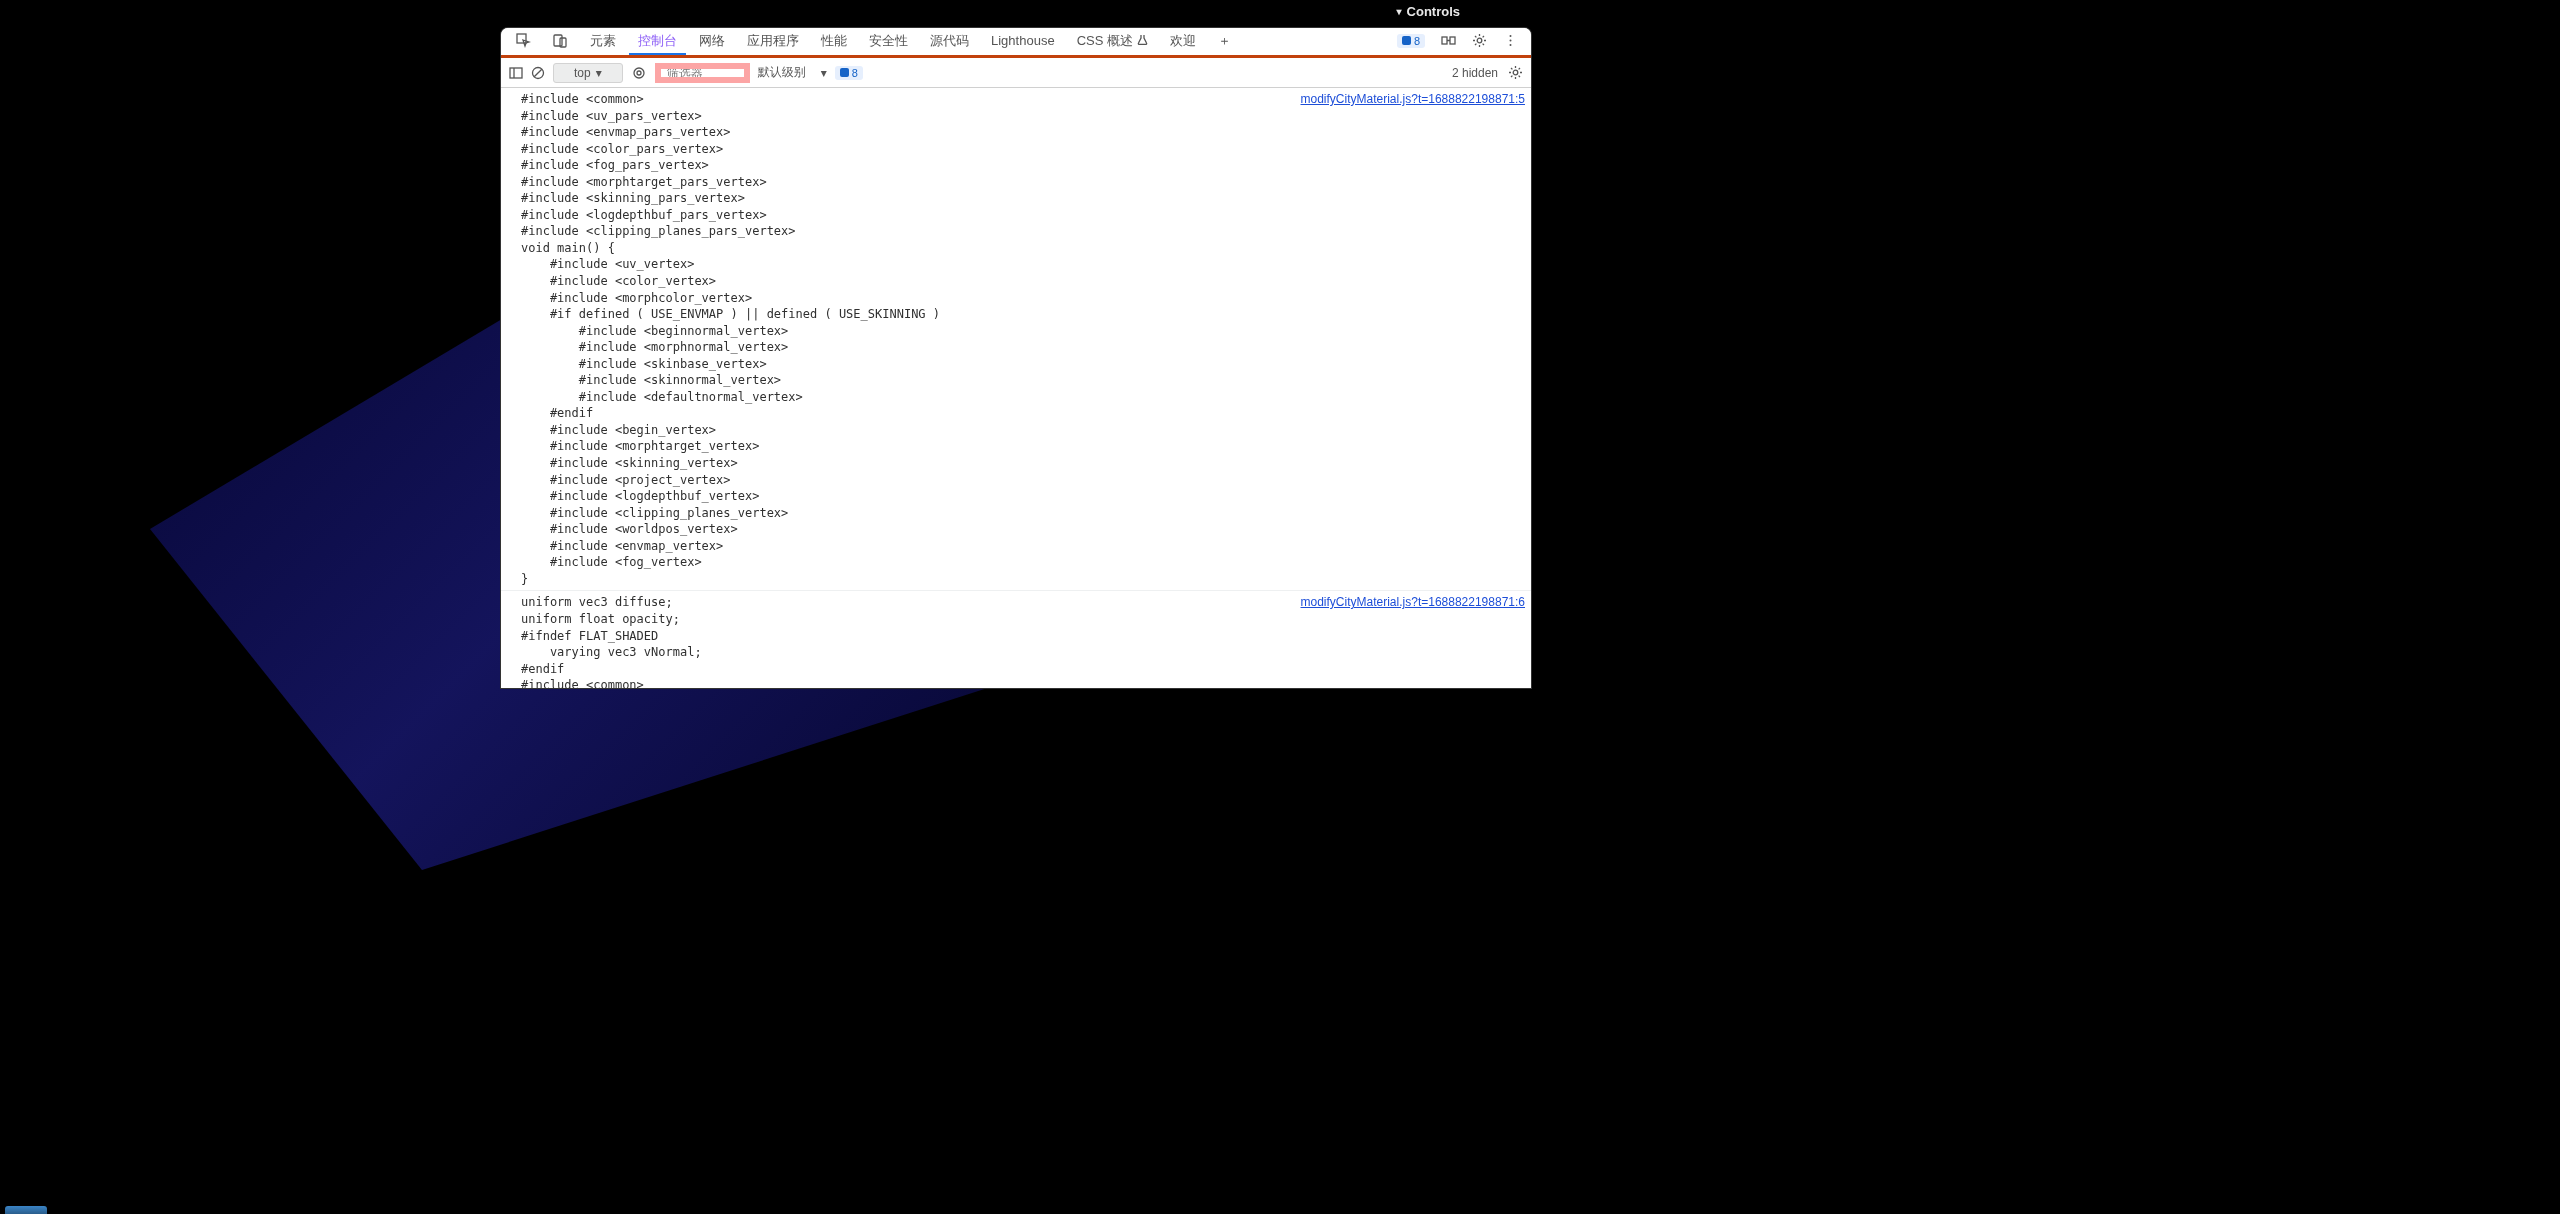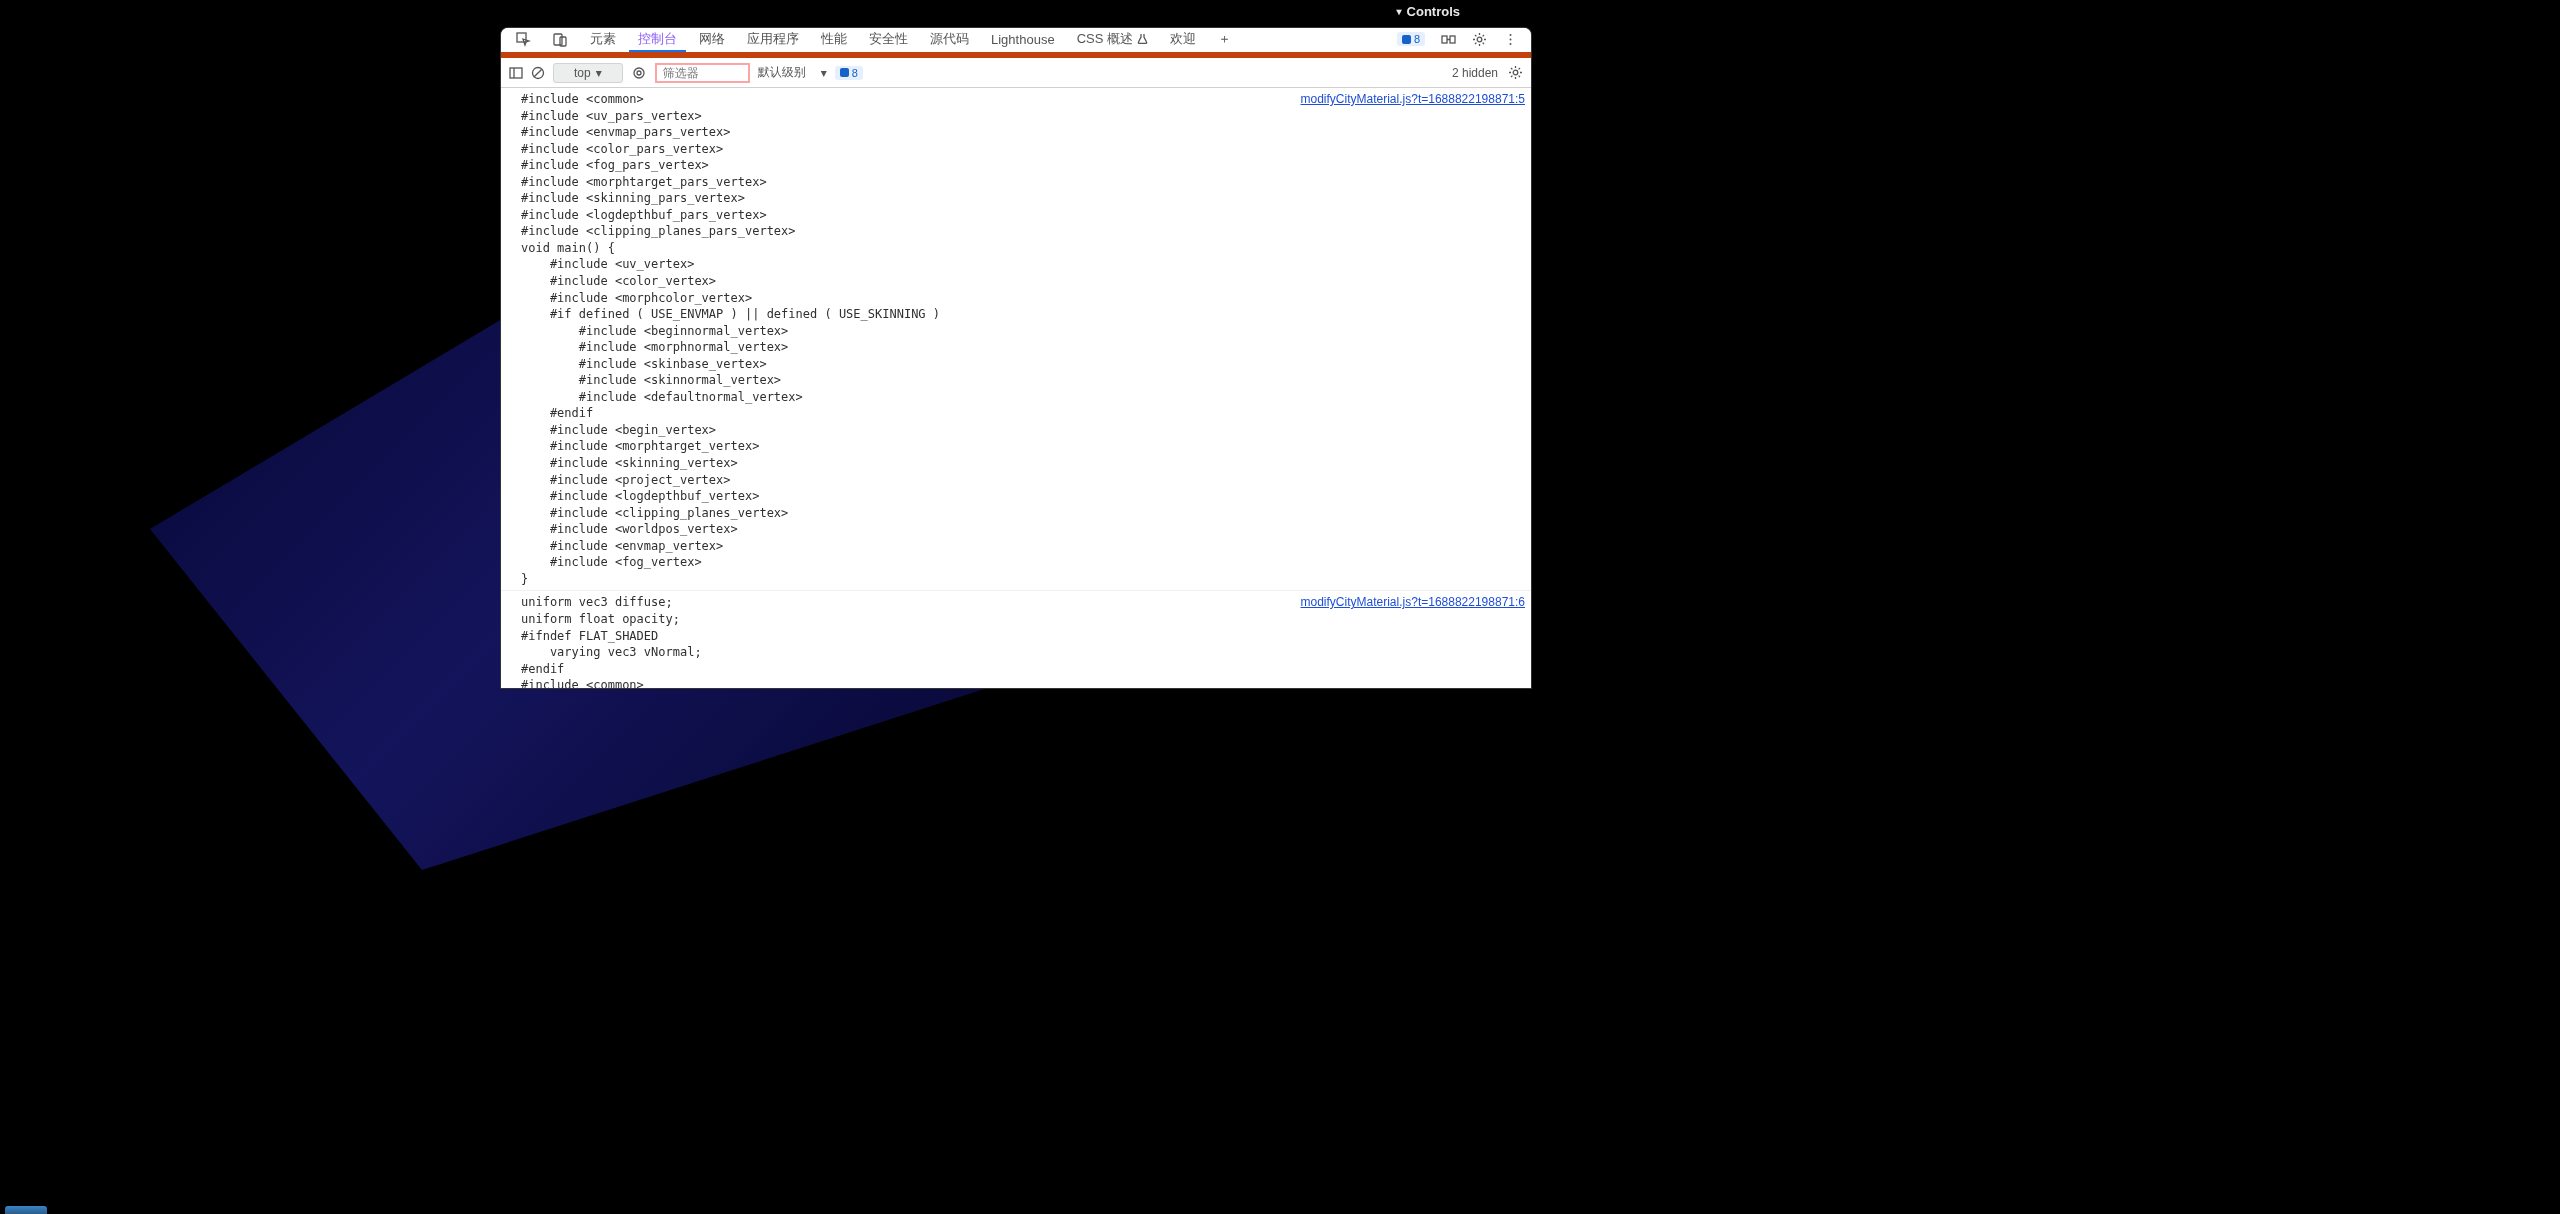--- a/index.html
+++ b/index.html
@@ -79,21 +79,21 @@
 .titlebar .winbtn {
   width: 40px; height: 28px;
   display: flex; align-items: center; justify-content: center;
   cursor: pointer;
 }
 .titlebar .winbtn svg { width: 11px; height: 11px; }
 
 
 .tabstrip {
   height: 30px;
-  border-bottom: 6px solid #c2410c;
+  border-bottom: 3px solid #c2410c;
   display: flex;
   align-items: stretch;
   padding: 0 6px;
   gap: 4px;
   background: #fff;
 }
 .tabstrip .iconbtn, .tabstrip .tab {
   display: flex; align-items: center; justify-content: center;
   padding: 0 9px;
   color: #555;
@@ -129,21 +129,21 @@
 }
 .ctoolbar .pill {
   background: #eceded;
   border: 1px solid #d3d3d3;
   border-radius: 3px;
   padding: 2px 20px;
   display: flex; align-items: center; gap: 5px;
   cursor: pointer;
 }
 .ctoolbar .filterbox {
-  border: 2px solid #fca5a5;
+  border: 6px solid #fca5a5;
   height: 20px;
   width: 95px;
   padding: 0 6px;
   font-size: 12px;
 }
 .ctoolbar .levelsel { cursor: pointer; display:flex; align-items:center; gap:15px; }
 .ctoolbar .badge {
   background: #e6effd; color:#1663c7; border-radius:3px;
   font-size:11px; padding:1px 5px;
   display:inline-flex; align-items:center; gap:3px;

